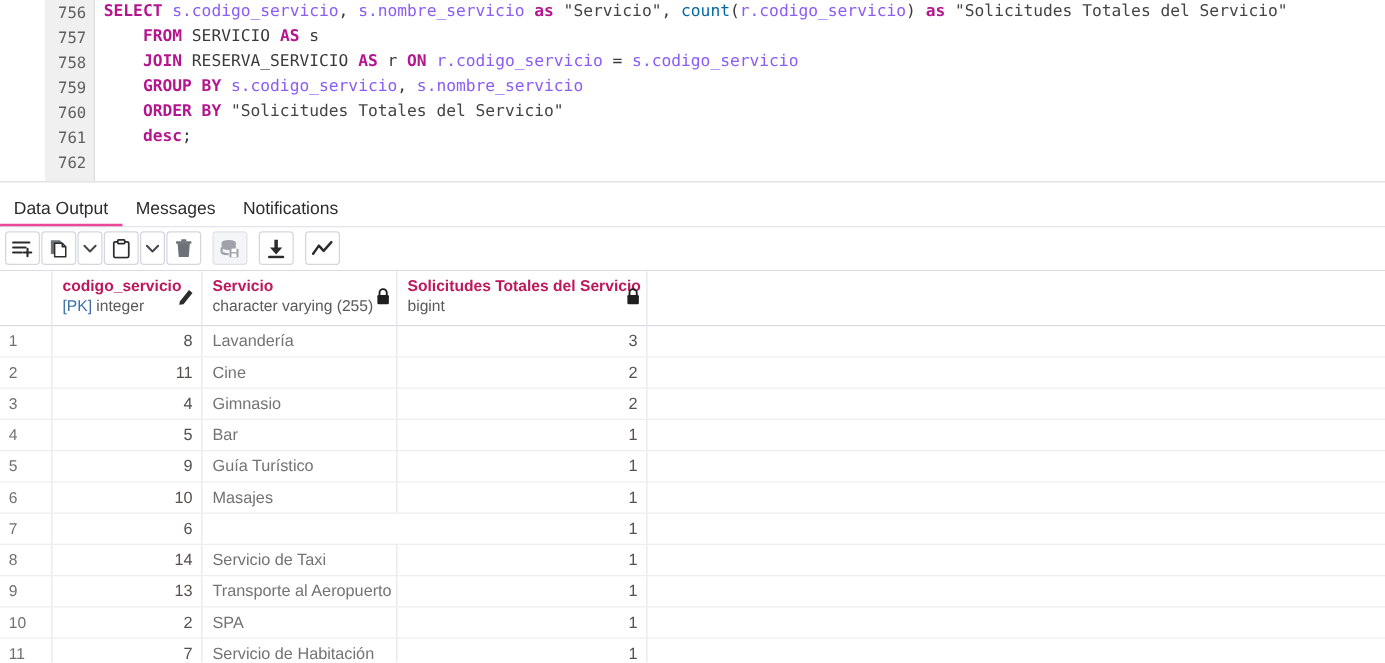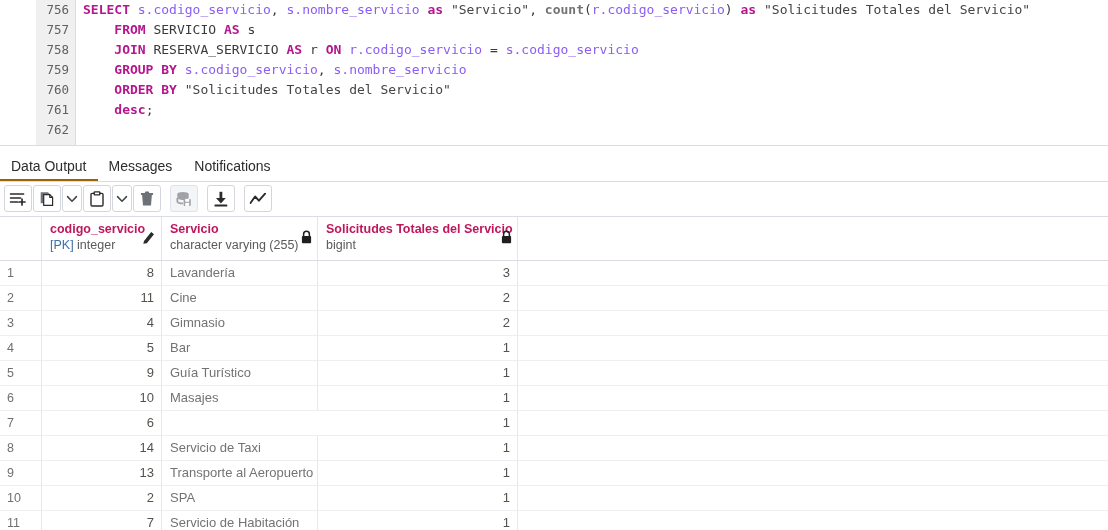--- a/index.html
+++ b/index.html
@@ -53,21 +53,21 @@
     line-height: 20px;
     white-space: pre;
     font-family: "DejaVu Sans Mono", monospace;
     font-size: 13px;
     padding-left: 6px;
   }
   .kw   { color: #b5158e; font-weight: bold; }
   .ident{ color: #8b5cf6; }
   .plain{ color: #3a3a3a; }
   .str  { color: #444444; }
-  .fn   { color: #737373; font-weight: bold; }
+  .fn   { color: #0369a1; font-weight: normal; }
   .punc { color: #3a3a3a; }
 
   
   #editor-hscroll {
     position: absolute;
     left: 0; top: 145px;
     width: 1108px;
     height: 10px;
     background: #f4f5f7;
   }
@@ -103,21 +103,21 @@
     height: 29px;
     line-height: 28px;
     padding: 0 11px;
     font-size: 14px;
     color: #2c2c2c;
     cursor: pointer;
     box-sizing: border-box;
     border-bottom: 2px solid transparent;
   }
   .tab.active {
-    border-bottom: 2px solid #a16207;
+    border-bottom: 2px solid #ec4899;
   }
 
   
   #toolbar {
     position: relative;
     width: 1108px;
     height: 35px;
     background: #ffffff;
     border-bottom: 1px solid #d9dde3;
     box-sizing: border-box;

